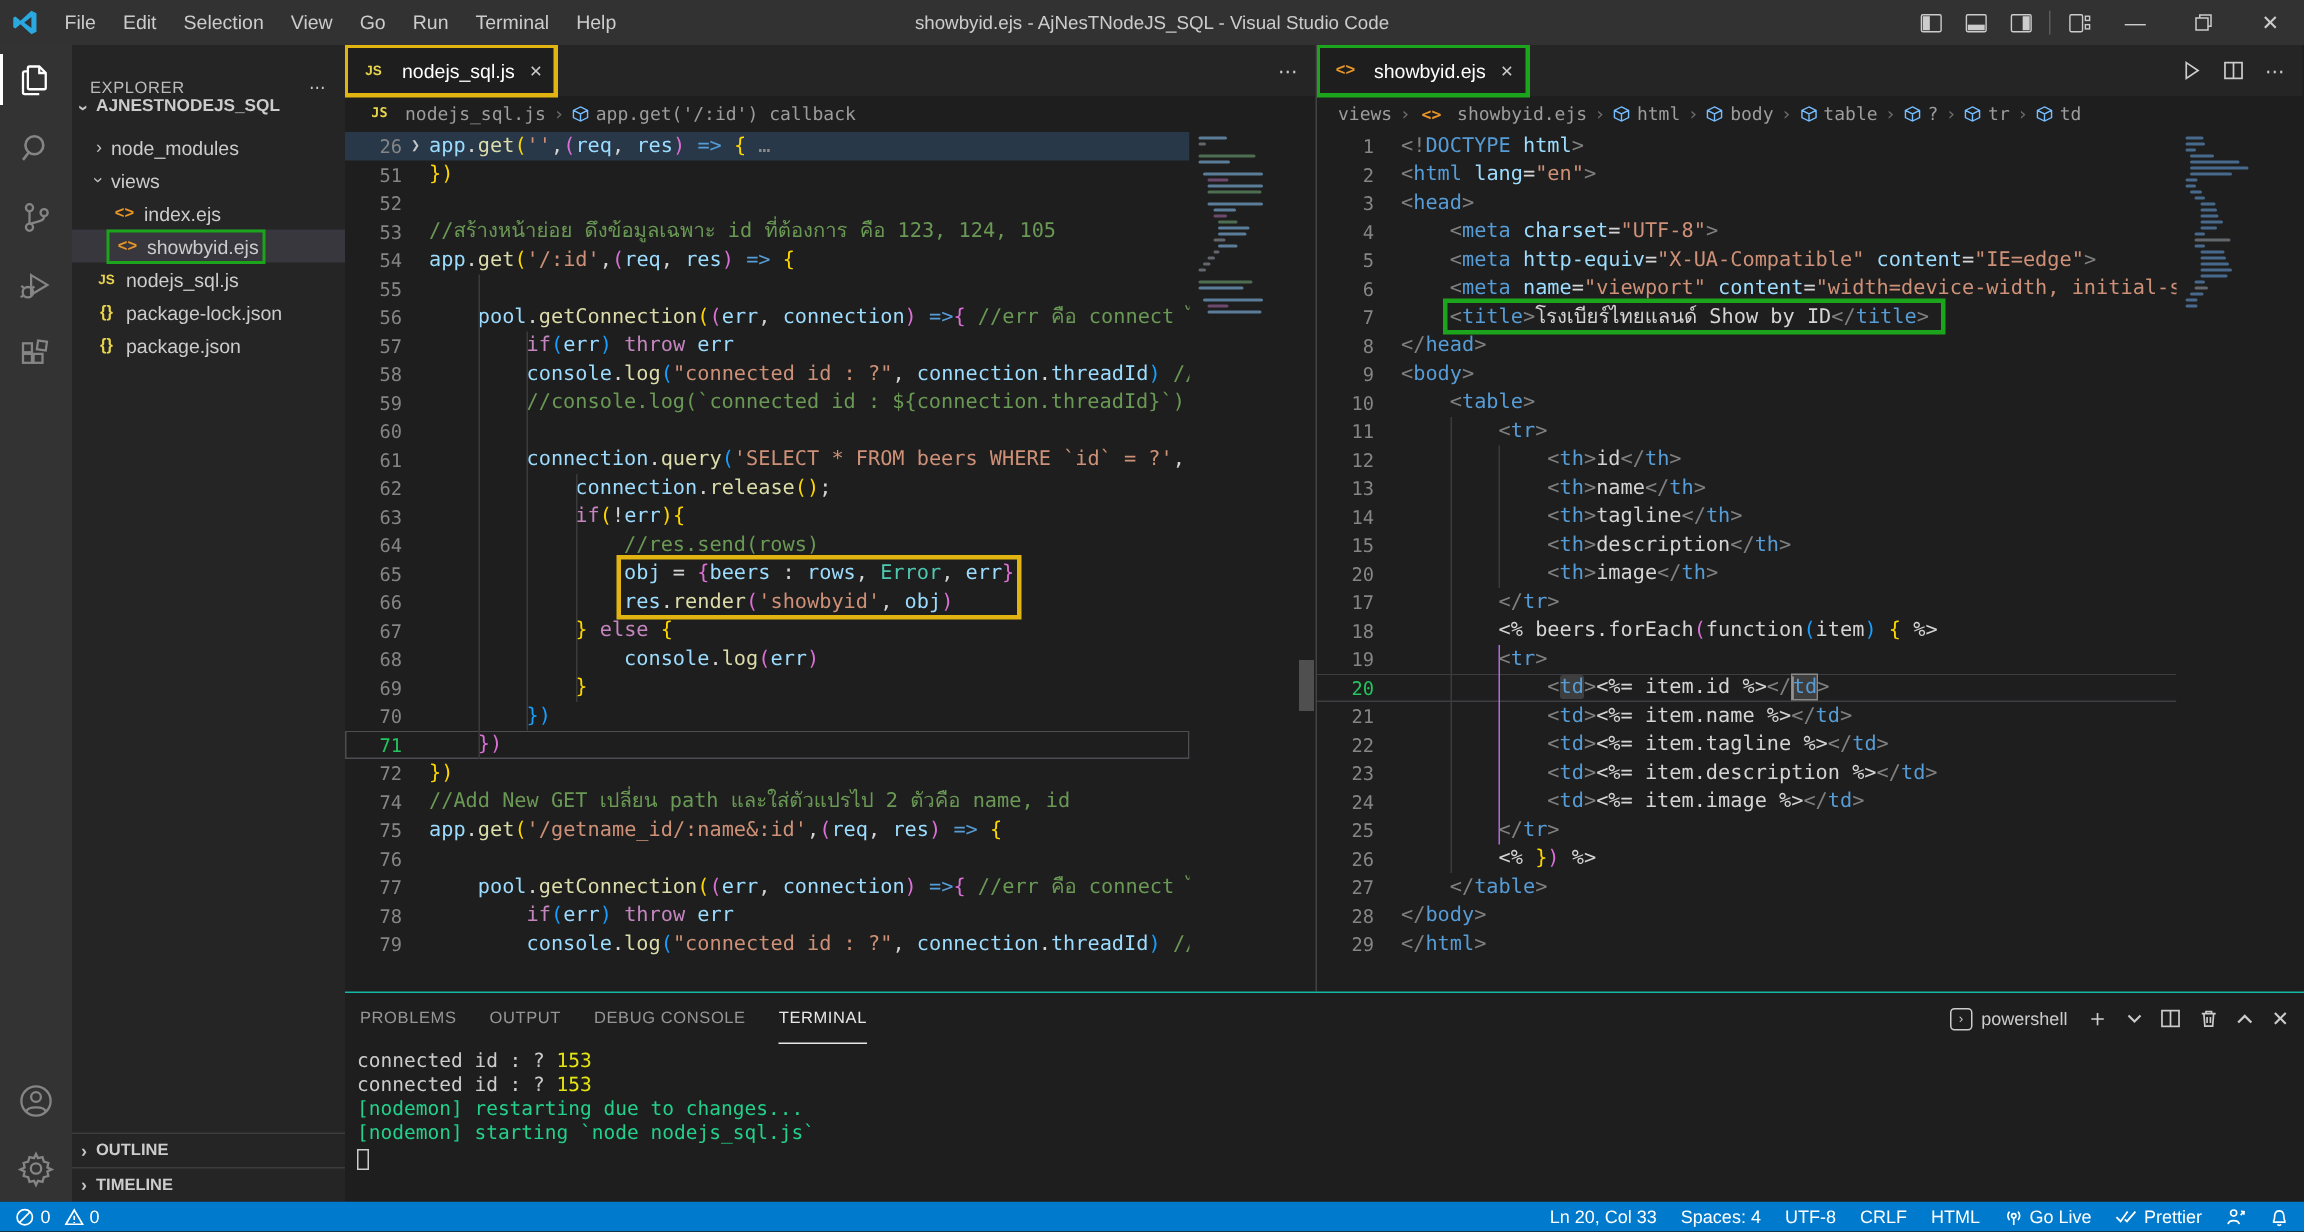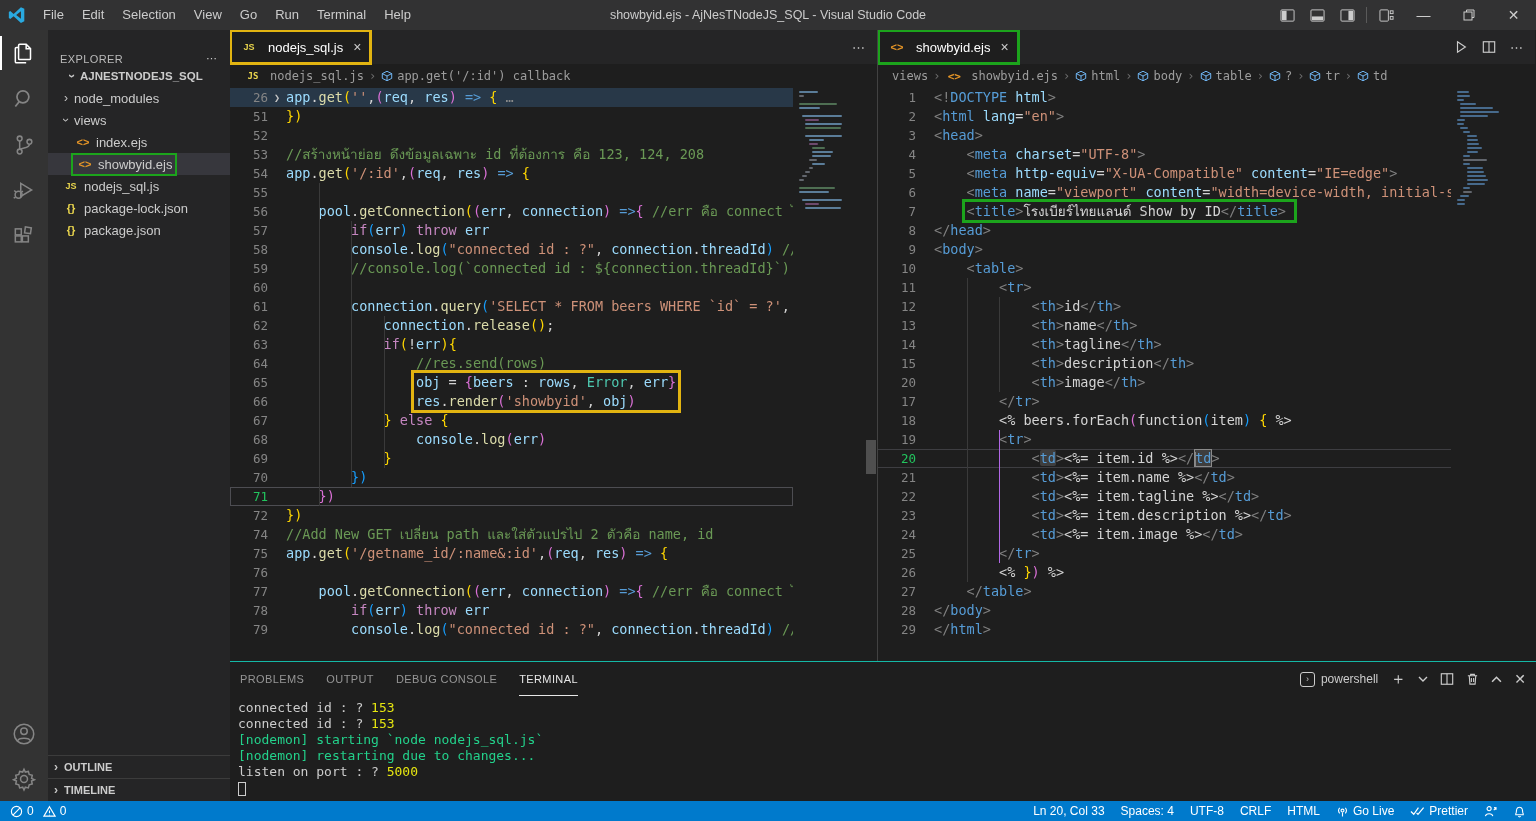--- a/index.html
+++ b/index.html
@@ -22,21 +22,21 @@
   #activitybar{width:48px;background:#333333;display:flex;flex-direction:column;align-items:center}
   .act-ic{width:48px;height:46px;display:flex;align-items:center;justify-content:center;color:#858585;position:relative}
   .act-ic.active{color:#ffffff}
   .act-ic.active::before{content:"";position:absolute;left:0;top:6px;bottom:6px;width:2px;background:#ffffff}
   .act-spacer{flex:1}
 
   
   #sidebar{width:182px;background:#252526;display:flex;flex-direction:column;font-size:13px}
   #sb-head{height:35px;display:flex;align-items:flex-end;padding:0 12px;color:#bbbbbb;font-size:11px;letter-spacing:.4px}
   #sb-head .dots{margin-left:auto;letter-spacing:1px;color:#cccccc}
-  .sb-root{height:22px;display:flex;align-items:center;font-weight:bold;font-size:11.5px;color:#cccccc;padding-left:16px}
+  .sb-root{height:22px;display:flex;align-items:flex-start;font-weight:bold;font-size:11.5px;color:#cccccc;padding-left:0}
   .sb-item{height:22px;display:flex;align-items:center;color:#cccccc;white-space:nowrap;cursor:pointer}
   .sb-item.selected{background:#37373d}
   .chev{width:16px;text-align:center;color:#c5c5c5;font-size:12px;display:inline-block}
   .chev.down{transform:rotate(90deg)}
   .fic{width:18px;text-align:center;font-weight:bold;font-size:9px;margin-right:4px}
   .fic.js{color:#e8d44d}
   .fic.ejs{color:#e79627;font-size:11px}
   .fic.json{color:#e8d44d;font-size:11px}
   .greenbox-inline{outline:2px solid #1ca41c;outline-offset:1px;display:inline-flex;align-items:center;padding:1px 2px}
   #sb-bottom{margin-top:auto}
@@ -293,21 +293,21 @@
                 </svg>
               </span>
               <span>app.get('/:id') callback</span>
             </span>
           </div>
         <div class="code-wrap">
           <div class="code-area mono" id="left-code">
               <div class="crow sel"><span class="ln">26</span><span class="fold">❯</span><span class="codetext"><span class="v">app</span><span class="t">.</span><span class="f">get</span><span class="b1">(</span><span class="s">''</span><span class="t">,</span><span class="b2">(</span><span class="v">req</span><span class="t">, </span><span class="v">res</span><span class="b2">)</span><span class="k2"> =&gt; </span><span class="b1">{</span><span class="dim"> …</span></span></div>
               <div class="crow"><span class="ln">51</span><span class="fold"></span><span class="codetext"><span class="b1">})</span></span></div>
               <div class="crow"><span class="ln">52</span><span class="fold"></span><span class="codetext"></span></div>
-              <div class="crow"><span class="ln">53</span><span class="fold"></span><span class="codetext"><span class="c">//สร้างหน้าย่อย ดึงข้อมูลเฉพาะ id ที่ต้องการ คือ 123, 124, 208</span></span></div>
+              <div class="crow"><span class="ln">53</span><span class="fold"></span><span class="codetext"><span class="c">//สร้างหน้าย่อย ดึงข้อมูลเฉพาะ id ที่ต้องการ คือ 123, 124, 105</span></span></div>
               <div class="crow"><span class="ln">54</span><span class="fold"></span><span class="codetext"><span class="v">app</span><span class="t">.</span><span class="f">get</span><span class="b1">(</span><span class="s">'/:id'</span><span class="t">,</span><span class="b2">(</span><span class="v">req</span><span class="t">, </span><span class="v">res</span><span class="b2">)</span><span class="k2"> =&gt; </span><span class="b1">{</span></span></div>
               <div class="crow"><span class="ln">55</span><span class="fold"></span><span class="codetext"></span></div>
               <div class="crow"><span class="ln">56</span><span class="fold"></span><span class="codetext"><span class="t">    </span><span class="v">pool</span><span class="t">.</span><span class="f">getConnection</span><span class="b1">(</span><span class="b2">(</span><span class="v">err</span><span class="t">, </span><span class="v">connection</span><span class="b2">)</span><span class="k2"> =&gt;</span><span class="b2">{</span><span class="t"> </span><span class="c">//err คือ connect ไม่ได้</span></span></div>
               <div class="crow"><span class="ln">57</span><span class="fold"></span><span class="codetext"><span class="t">        </span><span class="k">if</span><span class="b3">(</span><span class="v">err</span><span class="b3">)</span><span class="t"> </span><span class="k">throw</span><span class="t"> </span><span class="v">err</span></span></div>
               <div class="crow"><span class="ln">58</span><span class="fold"></span><span class="codetext"><span class="t">        </span><span class="v">console</span><span class="t">.</span><span class="f">log</span><span class="b3">(</span><span class="s">"connected id : ?"</span><span class="t">, </span><span class="v">connection</span><span class="t">.</span><span class="v">threadId</span><span class="b3">)</span><span class="t"> </span><span class="c">//ให้ p</span></span></div>
               <div class="crow"><span class="ln">59</span><span class="fold"></span><span class="codetext"><span class="t">        </span><span class="c">//console.log(`connected id : ${connection.threadId}`)  //</span></span></div>
               <div class="crow"><span class="ln">60</span><span class="fold"></span><span class="codetext"></span></div>
               <div class="crow"><span class="ln">61</span><span class="fold"></span><span class="codetext"><span class="t">        </span><span class="v">connection</span><span class="t">.</span><span class="f">query</span><span class="b3">(</span><span class="s">'SELECT * FROM beers WHERE `id` = ?'</span><span class="t">, </span></span></div>
               <div class="crow"><span class="ln">62</span><span class="fold"></span><span class="codetext"><span class="t">            </span><span class="v">connection</span><span class="t">.</span><span class="f">release</span><span class="b1">(</span><span class="b1">)</span><span class="t">;</span></span></div>
               <div class="crow"><span class="ln">63</span><span class="fold"></span><span class="codetext"><span class="t">            </span><span class="k">if</span><span class="b1">(</span><span class="t">!</span><span class="v">err</span><span class="b1">)</span><span class="b1">{</span></span></div>
@@ -562,23 +562,22 @@
                 <path d="M1 7 L5 3 L9 7"></path>
               </svg>
             </span>
           <span style="font-size:14px">✕</span>
         </div>
       </div>
       <div id="terminal-body" class="mono">
         <div id="term-lines">
             <div class="tl"><span class="w">connected id : ? </span><span class="y">153</span></div>
             <div class="tl"><span class="w">connected id : ? </span><span class="y">153</span></div>
+            <div class="tl"><span class="g">[nodemon] restarting due to changes...</span></div>
             <div class="tl"><span class="g">[nodemon] starting `node nodejs_sql.js`</span></div>
-            <div class="tl"><span class="g">[nodemon] restarting due to changes...</span></div>
-            <div class="tl"><span class="w">listen on port : ? </span><span class="y">5000</span></div>
           </div>
         <span id="term-cursor"></span>
       </div>
     </div>
   </div>
 </div>
 
 <div id="statusbar">
   <div class="sb-left">
     <span class="status-item">

